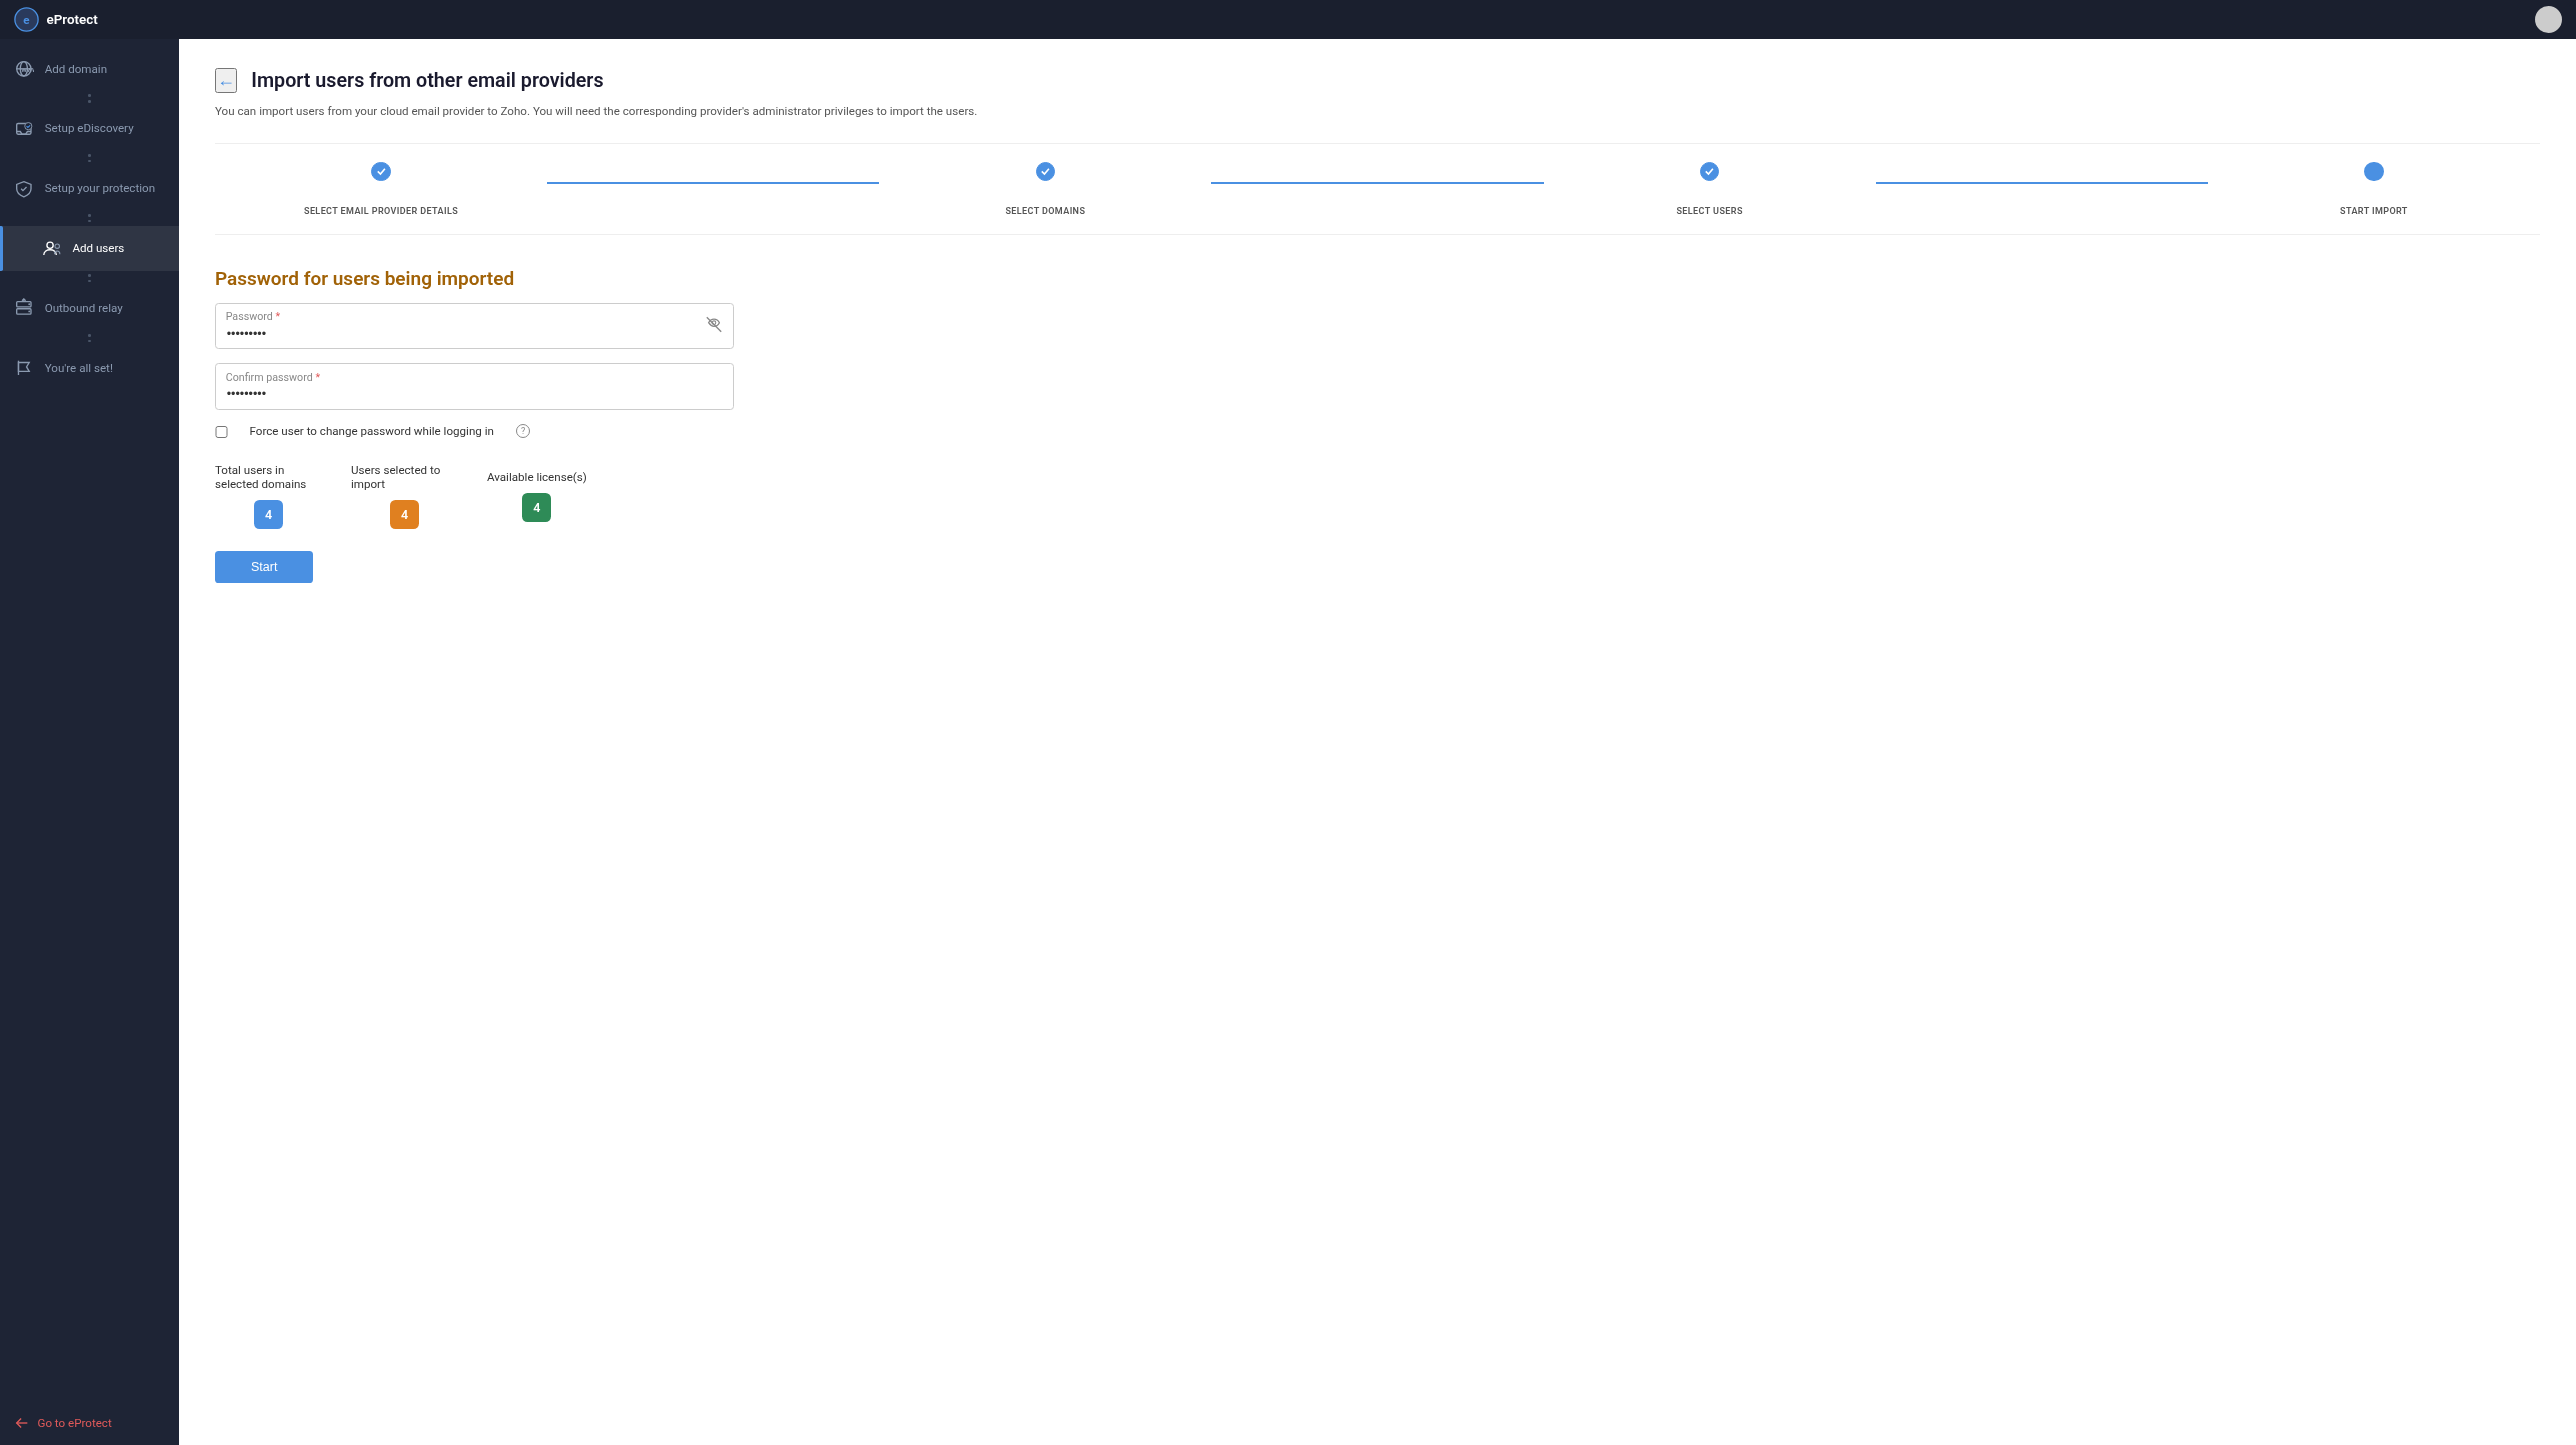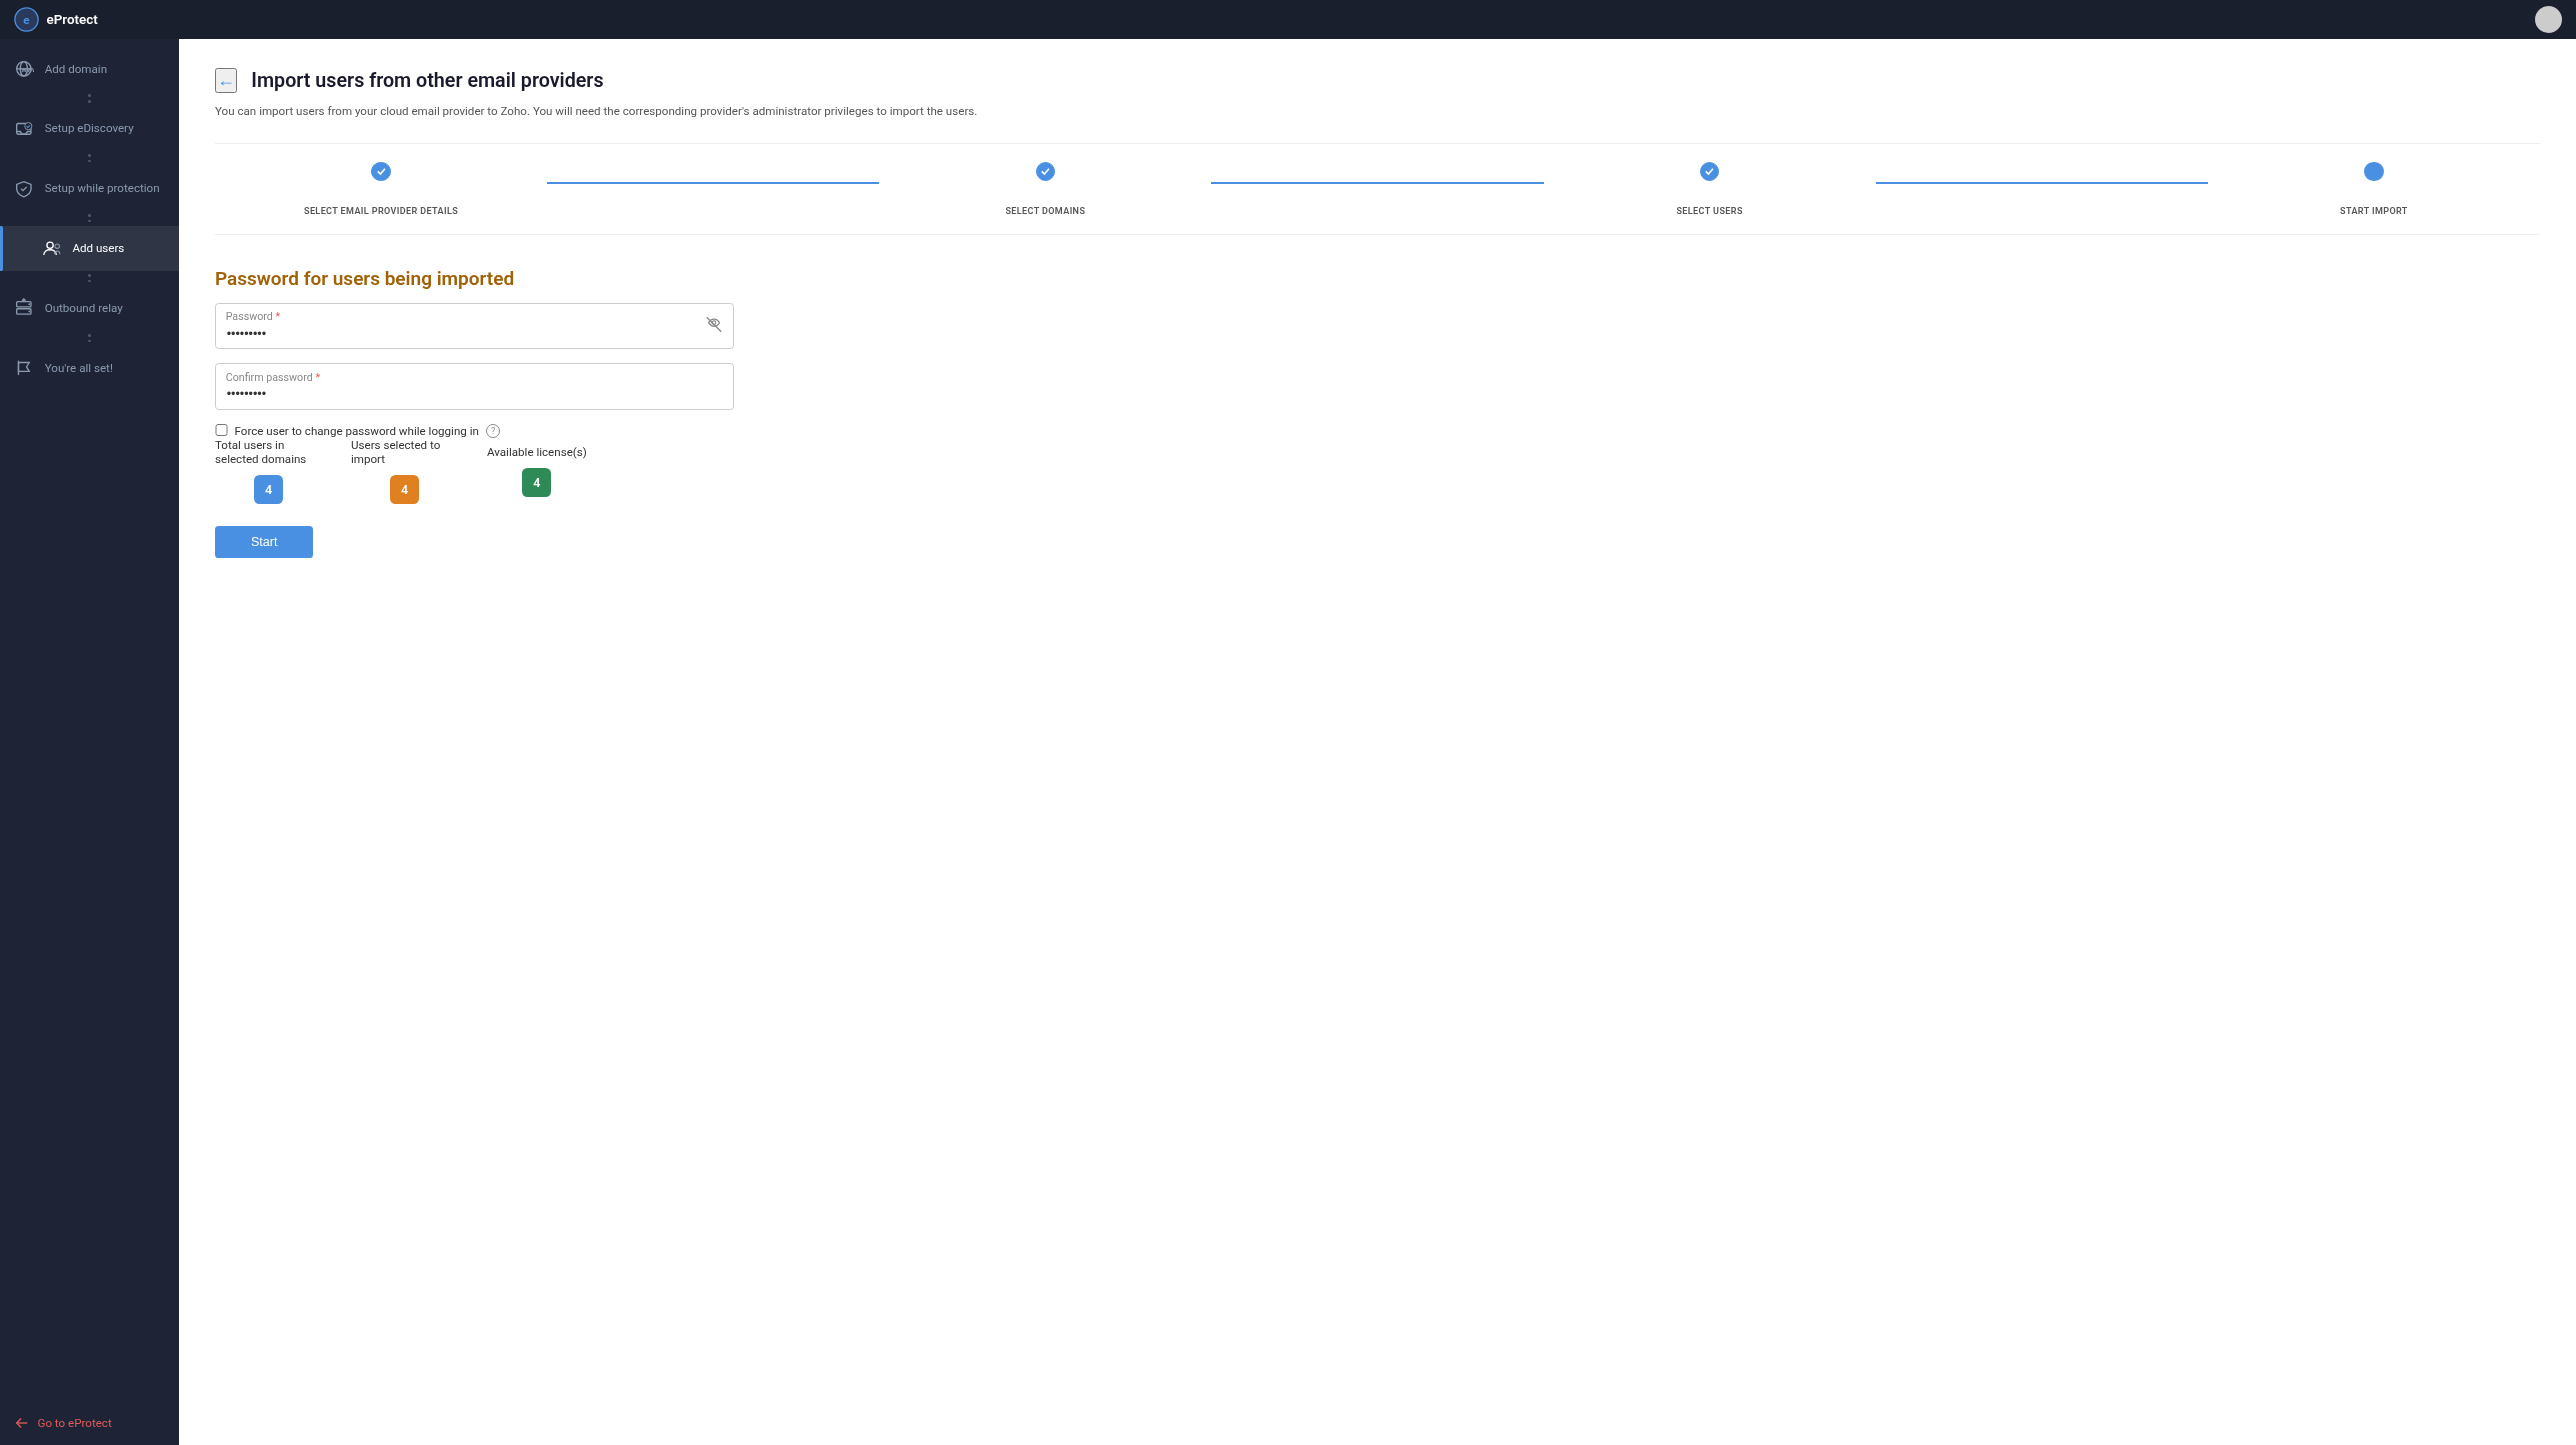--- a/index.html
+++ b/index.html
@@ -227,22 +227,23 @@
       font-size: 19px;
       font-weight: 600;
       color: #a16207;
       margin-bottom: 12.5px;
       margin-top: 7.2px;
     }
 
     
     .checkbox-row {
       display: flex;
-      align-items: flex-start;
-      gap: 7px;
+      align-items: flex-end;
+      gap: 22px;
+      margin-bottom: 25px;
       margin-top: 3.6px;
     }
     .checkbox-row input[type="checkbox"] {
       width: 12.5px;
       height: 12.5px;
     }
     .checkbox-label {
       font-size: 11.6px;
       color: #333;
     }
@@ -379,21 +380,21 @@
         </div>
     </div>
 
     <div class="sidebar-item">
       <span class="sidebar-icon">
         <svg width="19.7" height="19.7" viewBox="0 0 22 22" fill="none">
           <path d="M11 3 L19 6 L19 11 C19 15 15 18.5 11 20 C7 18.5 3 15 3 11 L3 6 Z" stroke="#8b9ab0" stroke-width="1.5" fill="none"></path>
           <polyline points="8,11 10,13 14,9" stroke="#8b9ab0" stroke-width="1.5" fill="none"></polyline>
         </svg>
       </span>
-      <span>Setup while protection</span>
+      <span>Setup your protection</span>
     </div>
 
     <div class="sidebar-divider">
       <div class="sidebar-divider-dots">
           <div class="dot"></div>
           <div class="dot"></div>
         </div>
     </div>
 
     <div class="sidebar-item active">

